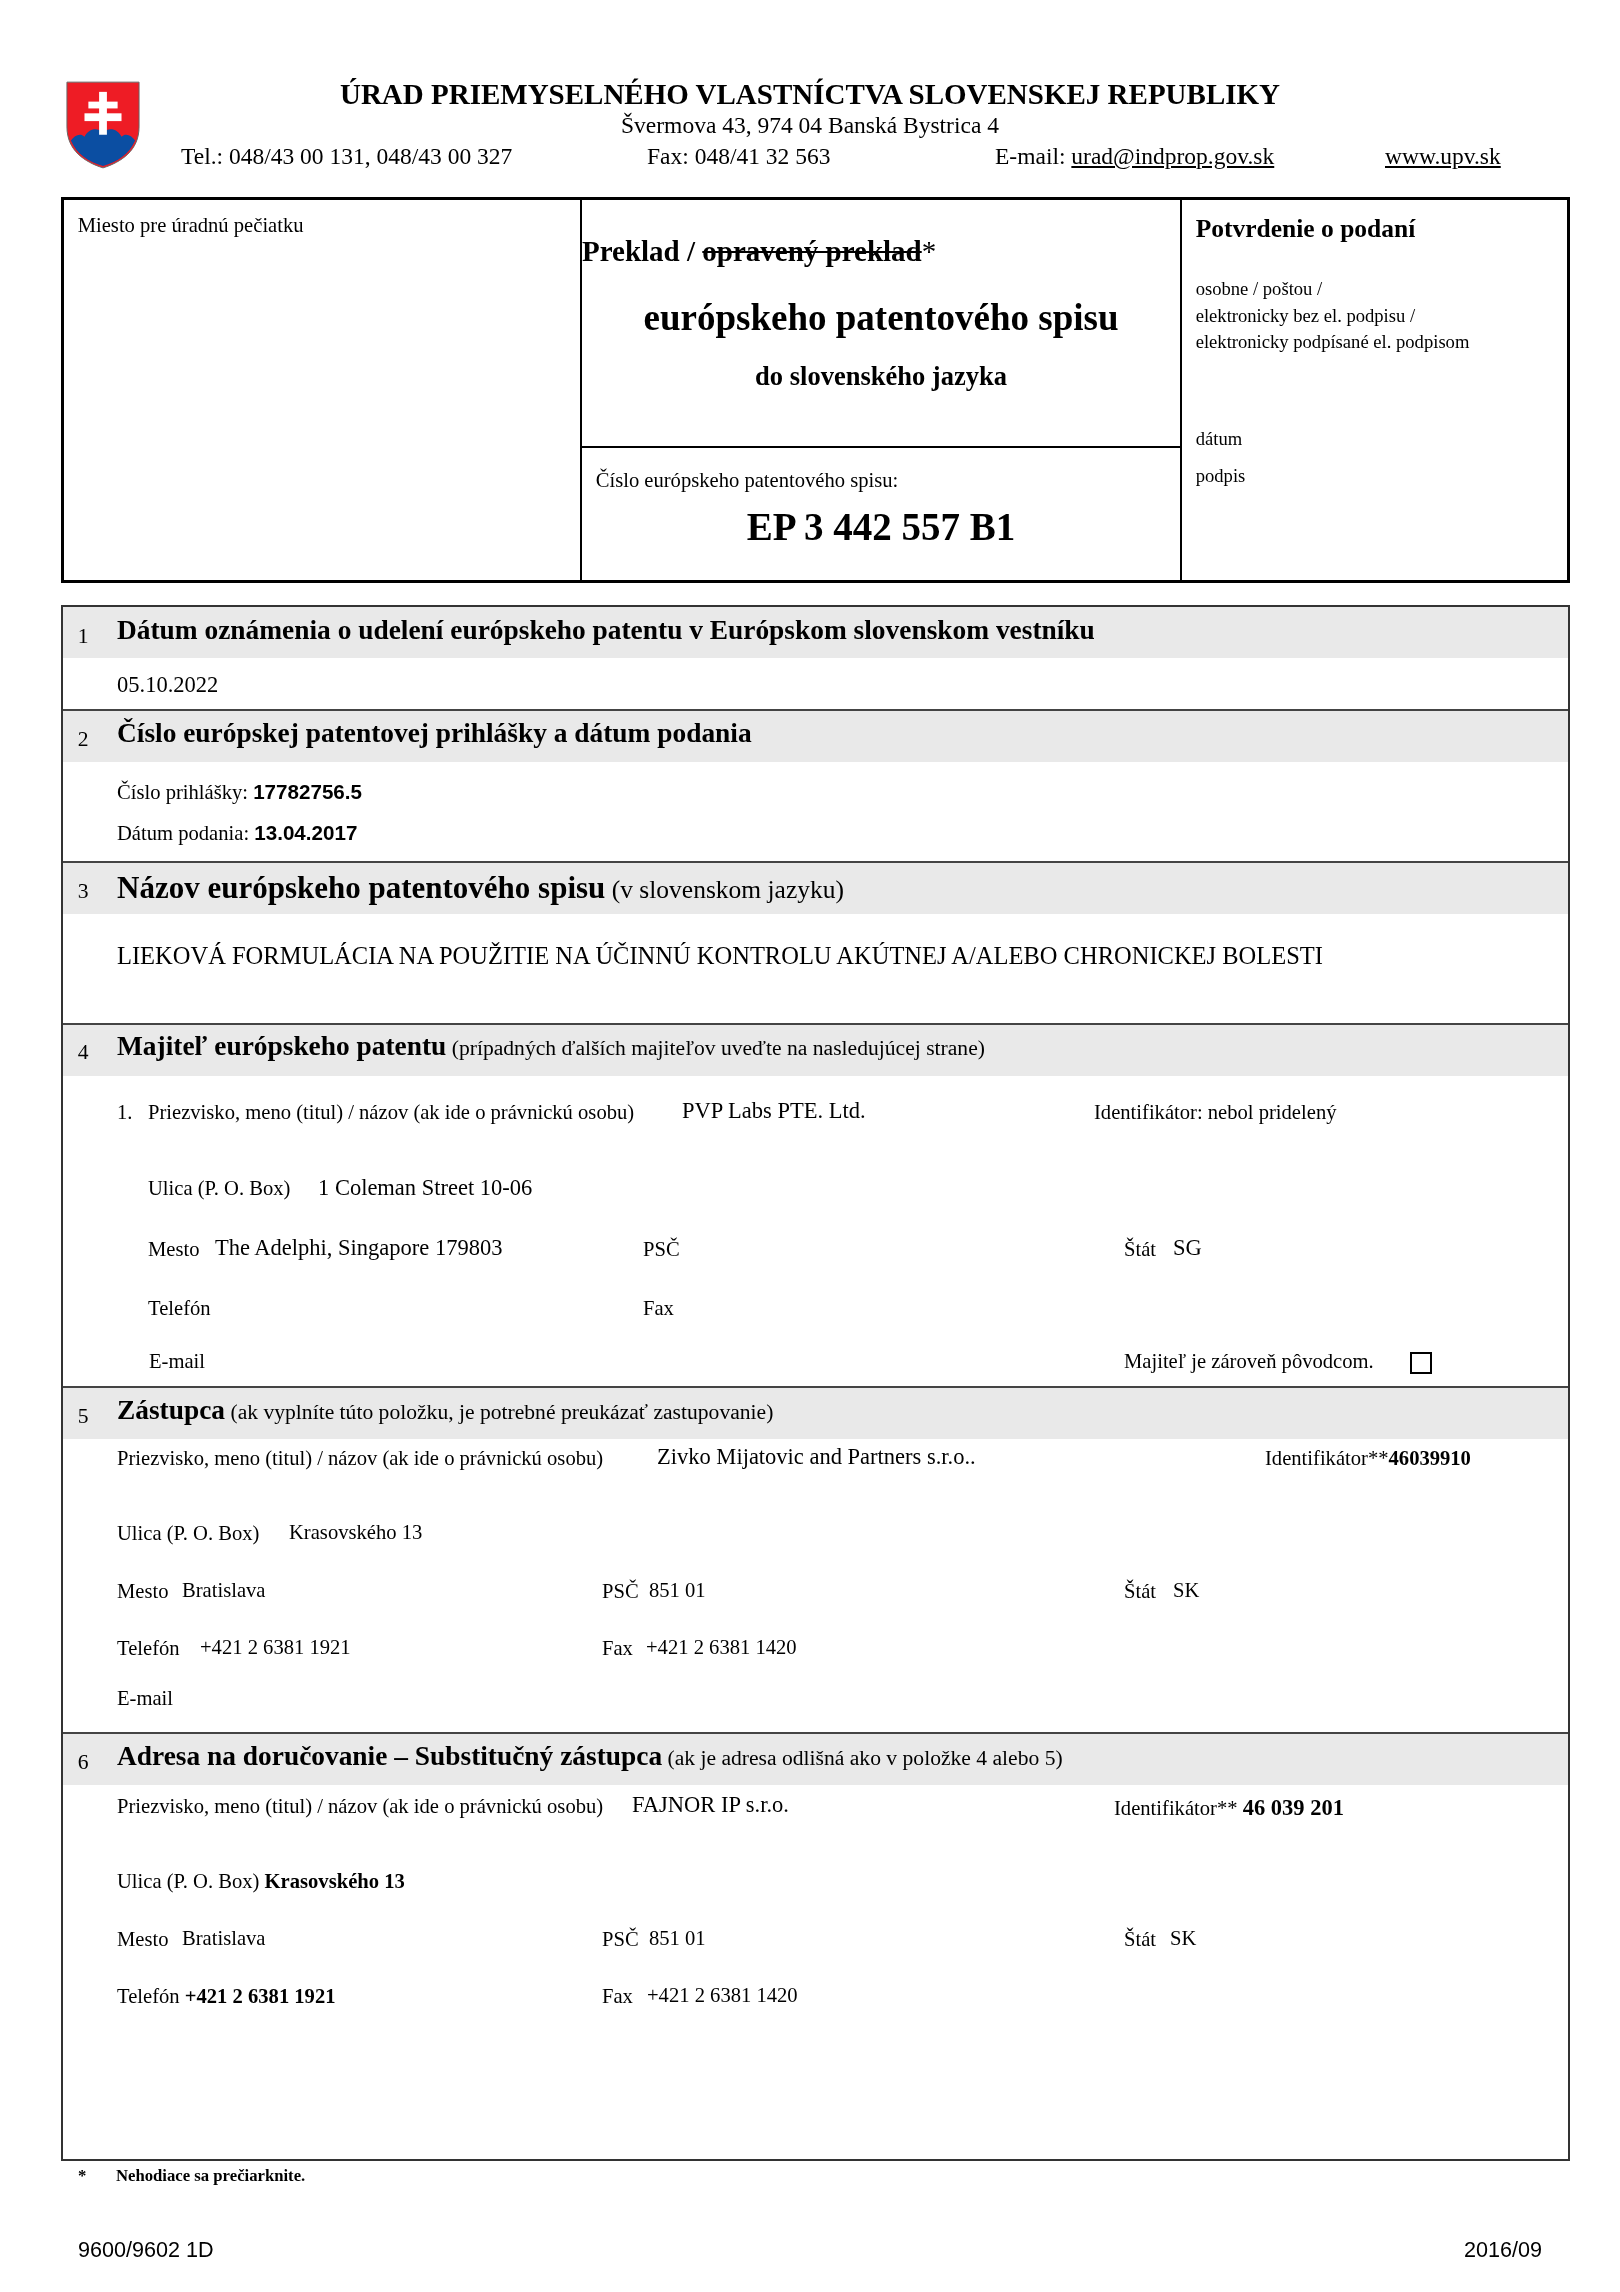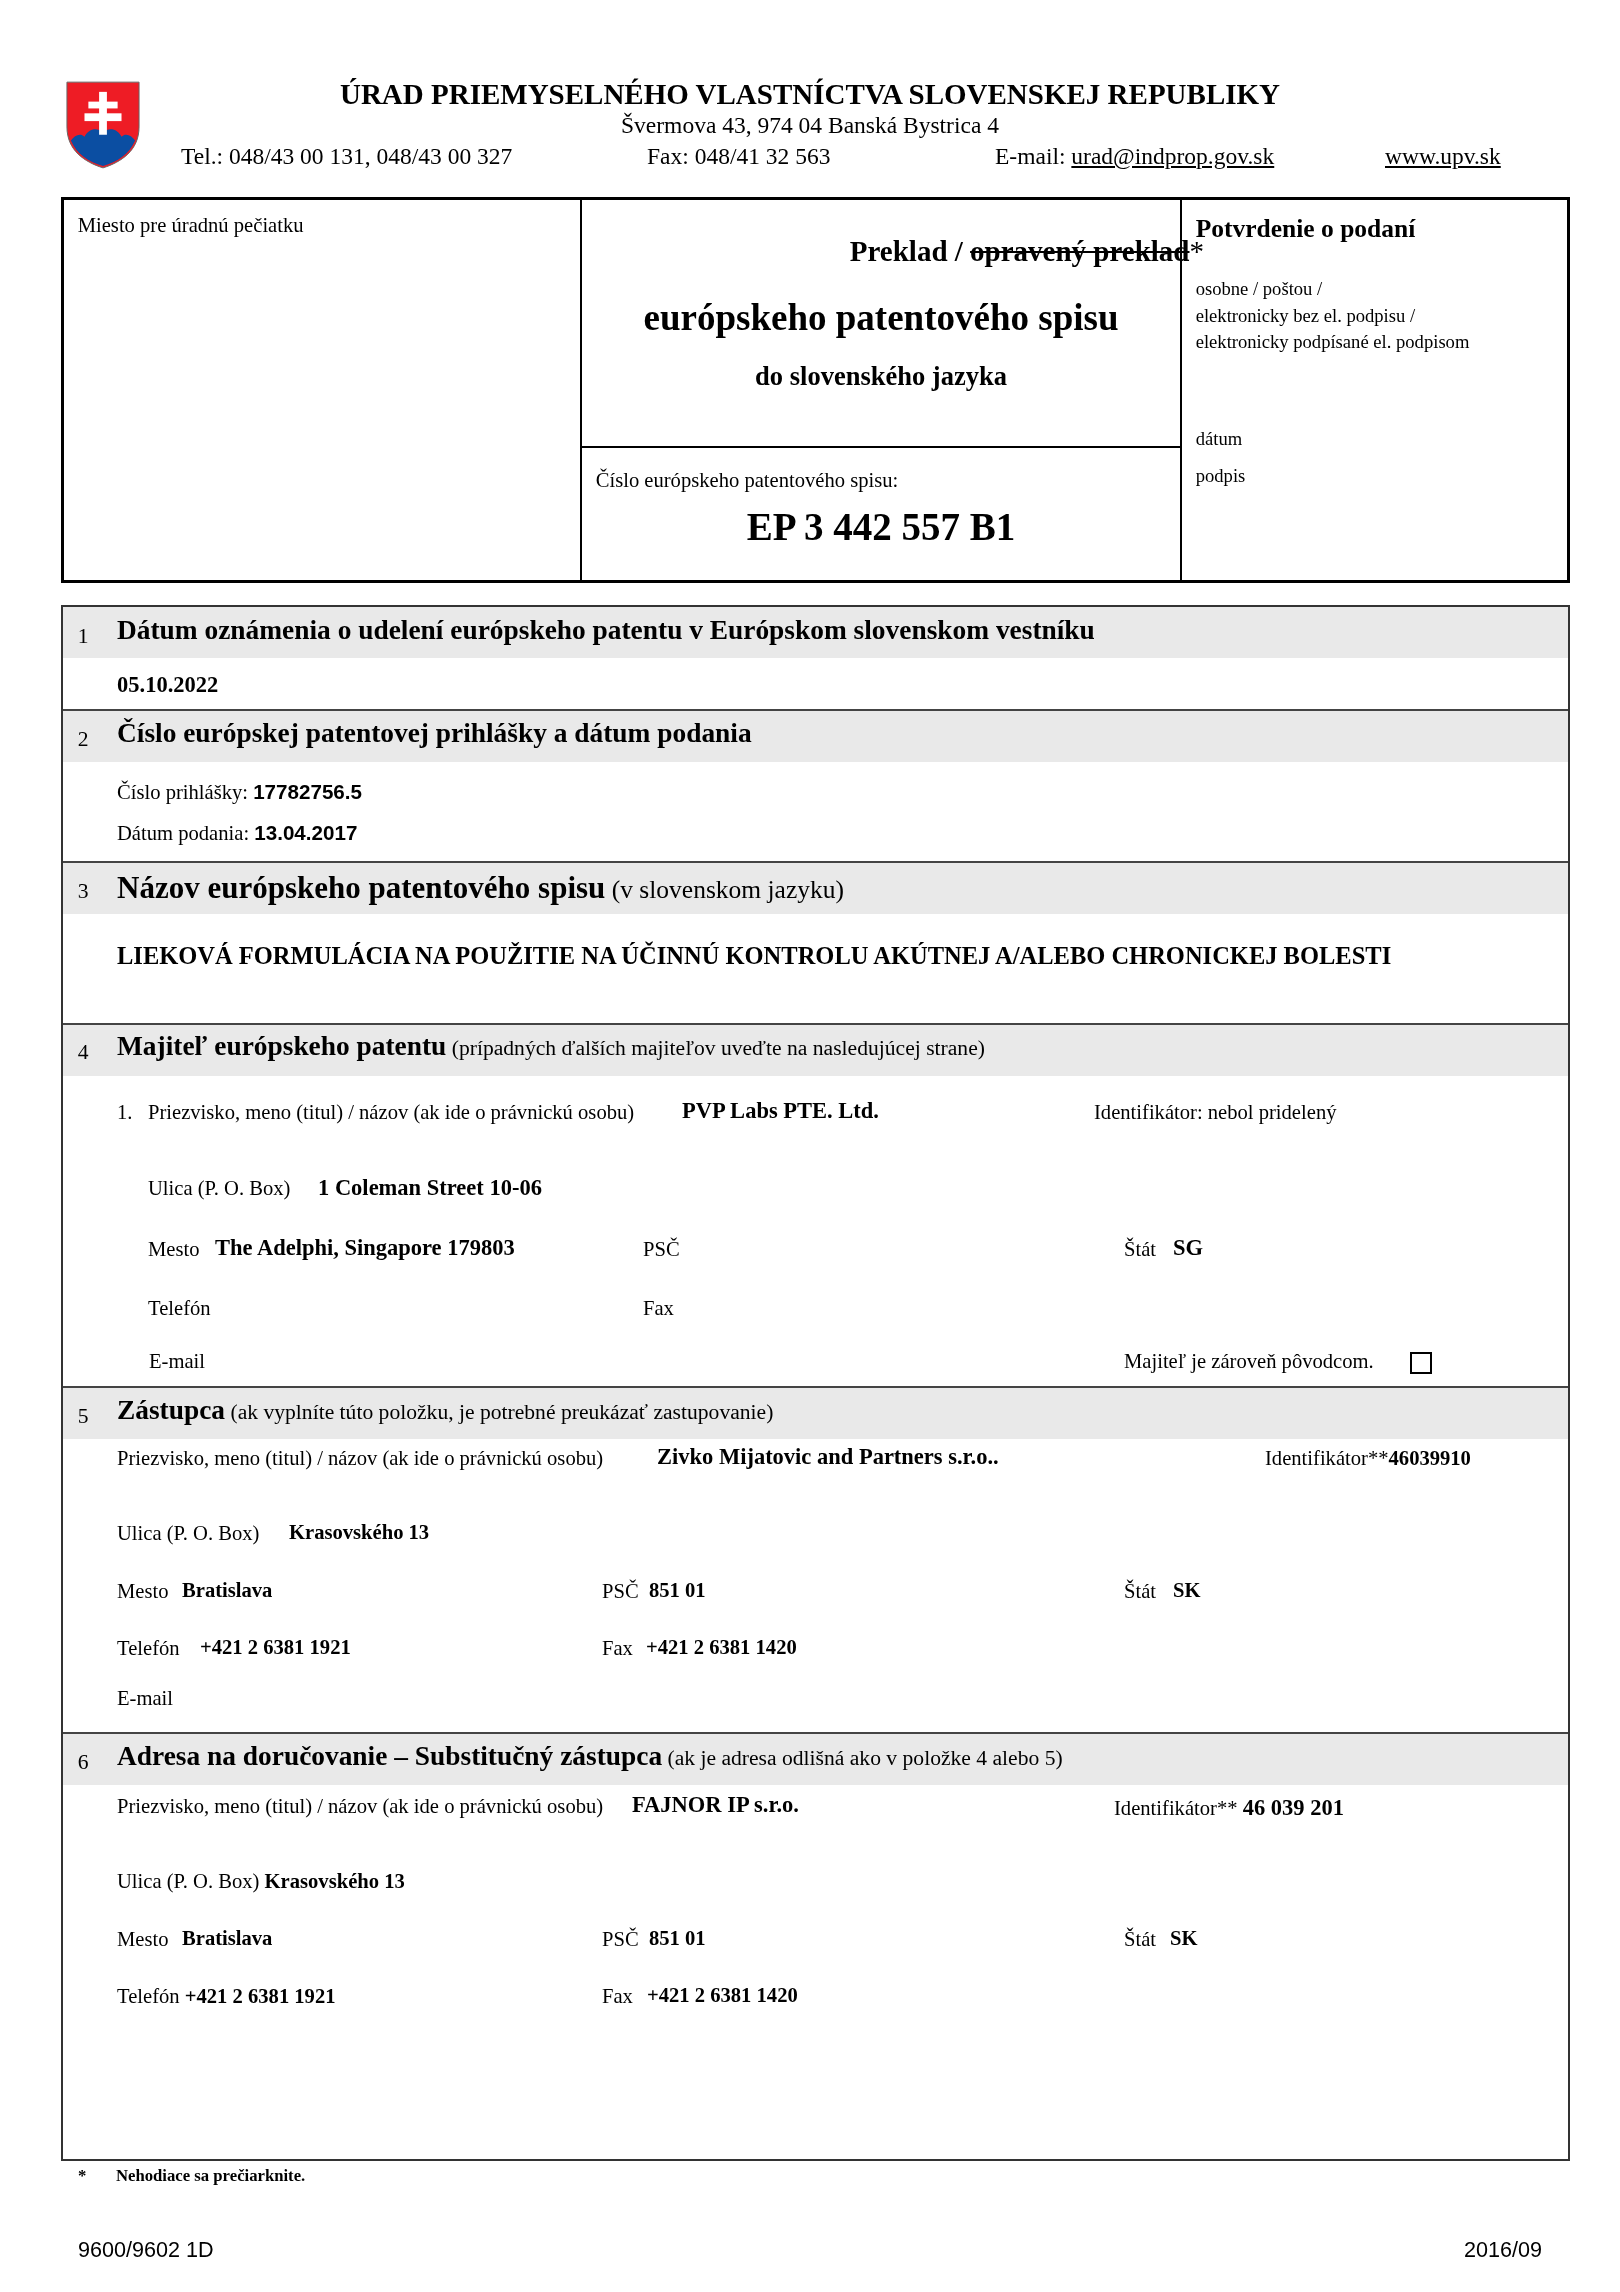--- a/index.html
+++ b/index.html
@@ -23,21 +23,21 @@
   #topbox .col3 { position: absolute; left: 1118px; top: 0; right: 0; height: 100%; }
 
   
   #mainbox { position: absolute; left: 61px; top: 605px; width: 1509px; height: 1556px; border: 2px solid #333; }
   .sec-hd { position: absolute; left: 0; right: 0; background: #e9e9e9; }
   .sec-line { position: absolute; left: 0; right: 0; border-top: 2px solid #444; }
   .secnum { font-size: 21.6px; }
   .sectitle { font-size: 29px; font-weight: bold; }
   .secnote { font-size: 23.5px; font-weight: normal; }
   .lbl { font-size: 20.6px; }
-  .val { font-size: 22.5px; font-weight: bold; }
+  .val { font-size: 22.5px; font-weight: normal; }
   .sans { font-family: "Liberation Sans", "DejaVu Sans", sans-serif; }
   .checkbox { position: absolute; width: 21.6px; height: 21.6px; border: 2px solid #000; background: #fff; }
   .foot-code { top: 2237px; font-size: 21.6px; font-family: "Liberation Sans", "DejaVu Sans", sans-serif; }
 </style>
 </head>
 <body>
 
 <svg id="coat" viewBox="0 0 78 92">
   <path d="M2 2 H76 V48 C76 72 58 84 39 90 C20 84 2 72 2 48 Z" fill="#ee1c25" stroke="#666" stroke-width="1"></path>
   <path d="M6 62 C10 56 16 54 20 58 C24 50 32 48 39 53 C46 48 54 50 58 58 C62 54 68 56 72 62 C66 76 54 84 39 88 C24 84 12 76 6 62 Z" fill="#0b4ea2"></path>
@@ -53,21 +53,21 @@
 <div class="abs hdr-contact" style="left:995px">
   <span>E-mail: </span><span class="u">urad@indprop.gov.sk</span>
 </div>
 <div class="abs hdr-contact u" style="left:1385px">www.upv.sk</div>
 
 <div id="topbox">
   <div class="col1">
     <div class="abs" style="left:13.7px; top:13.7px; font-size:20.6px;">Miesto pre úradnú pečiatku</div>
   </div>
   <div class="col2">
-    <div class="abs" style="left:0; width:100%; top:35px; text-align:right; font-size:29px; font-weight:bold;margin-left:24px;">
+    <div class="abs" style="left:0; width:100%; top:35px; text-align:left; font-size:29px; font-weight:bold;">
       <span>Preklad / </span><span style="text-decoration:line-through;">opravený preklad</span><span style="font-weight:normal">*</span>
     </div>
     <div class="abs" style="left:0; width:100%; top:96px; text-align:center; font-size:37px; font-weight:bold;">európskeho patentového spisu</div>
     <div class="abs" style="left:0; width:100%; top:161px; text-align:center; font-size:26.5px; font-weight:bold;">do slovenského jazyka</div>
     <div class="col2-split"></div>
     <div class="abs" style="left:13.7px; top:253px; font-size:20.6px;margin-top:16px;">Číslo európskeho patentového spisu:</div>
     <div class="abs" style="left:0; width:100%; top:304px; text-align:center; font-size:39px; font-weight:bold;">EP 3 442 557 B1</div>
   </div>
   <div class="col3">
     <div class="abs" style="left:13.7px; top:13.7px; font-size:25.5px; font-weight:bold;">Potvrdenie o podaní</div>

